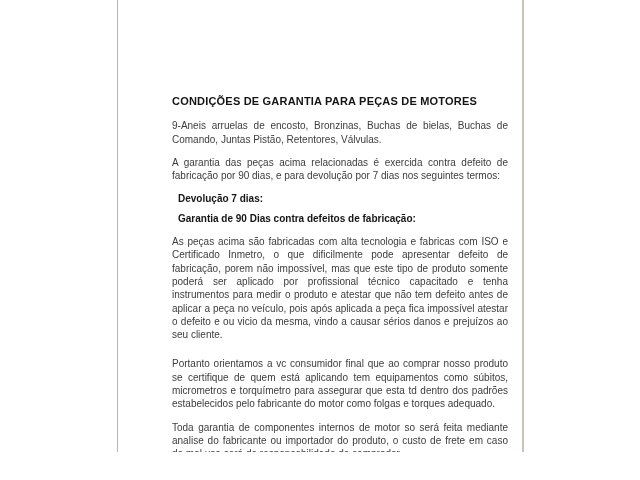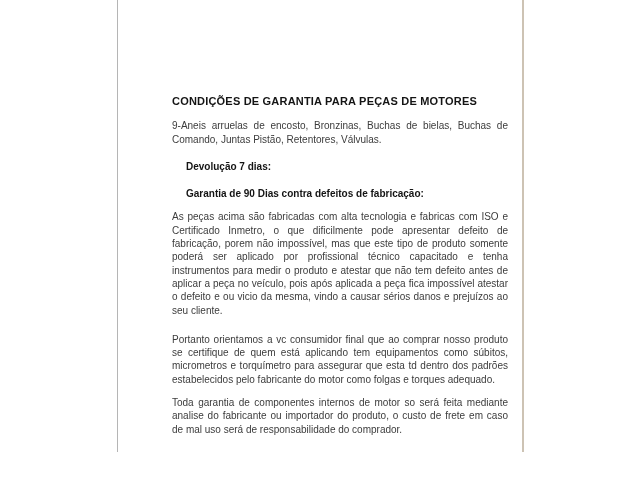--- a/index.html
+++ b/index.html
@@ -48,21 +48,21 @@
     white-space: nowrap;
   }
   .content p {
     margin: 0 0 10px 0;
     text-align: justify;
   }
   .content p.no-gap {
     margin-bottom: 16px;
   }
   .sub-heading {
-    margin: 14px;
+    margin: 6px;
     font-size: 10px;
     font-weight: bold;
     color: #141414;
   }
   .sub-heading.spaced {
     margin-bottom: 10px;
   }
 </style>
 </head>
 <body>
@@ -71,20 +71,21 @@
 
   <div class="rule rule-left"></div>
   <div class="rule rule-right"></div>
 
   <div class="content">
 
     <h1 class="doc-title">CONDIÇÕES DE GARANTIA PARA PEÇAS DE MOTORES</h1>
 
     <p>9-Aneis arruelas de encosto, Bronzinas, Buchas de bielas, Buchas de Comando, Juntas Pistão, Retentores, Válvulas.</p>
 
+    <p>A garantia das peças acima relacionadas é exercida contra defeito de fabricação por 90 dias, e para devolução por 7 dias nos seguintes termos:</p>
 
     <h2 class="sub-heading">Devolução 7 dias:</h2>
 
 
     <h2 class="sub-heading spaced">Garantia de 90 Dias contra defeitos de fabricação:</h2>
 
     <p class="no-gap">As peças acima são fabricadas com alta tecnologia e fabricas com ISO e Certificado Inmetro, o que dificilmente pode apresentar defeito de fabricação, porem não impossível, mas que este tipo de produto somente poderá ser aplicado por profissional técnico capacitado e tenha instrumentos para medir o produto e atestar que não tem defeito antes de aplicar a peça no veículo, pois após aplicada a peça fica impossível atestar o defeito e ou vicio da mesma, vindo a causar sérios danos e prejuízos ao seu cliente.</p>
 
     <p>Portanto orientamos a vc consumidor final que ao comprar nosso produto se certifique de quem está aplicando tem equipamentos como súbitos, micrometros e torquímetro para assegurar que esta td dentro dos padrões estabelecidos pelo fabricante do motor como folgas e torques adequado.</p>
 

